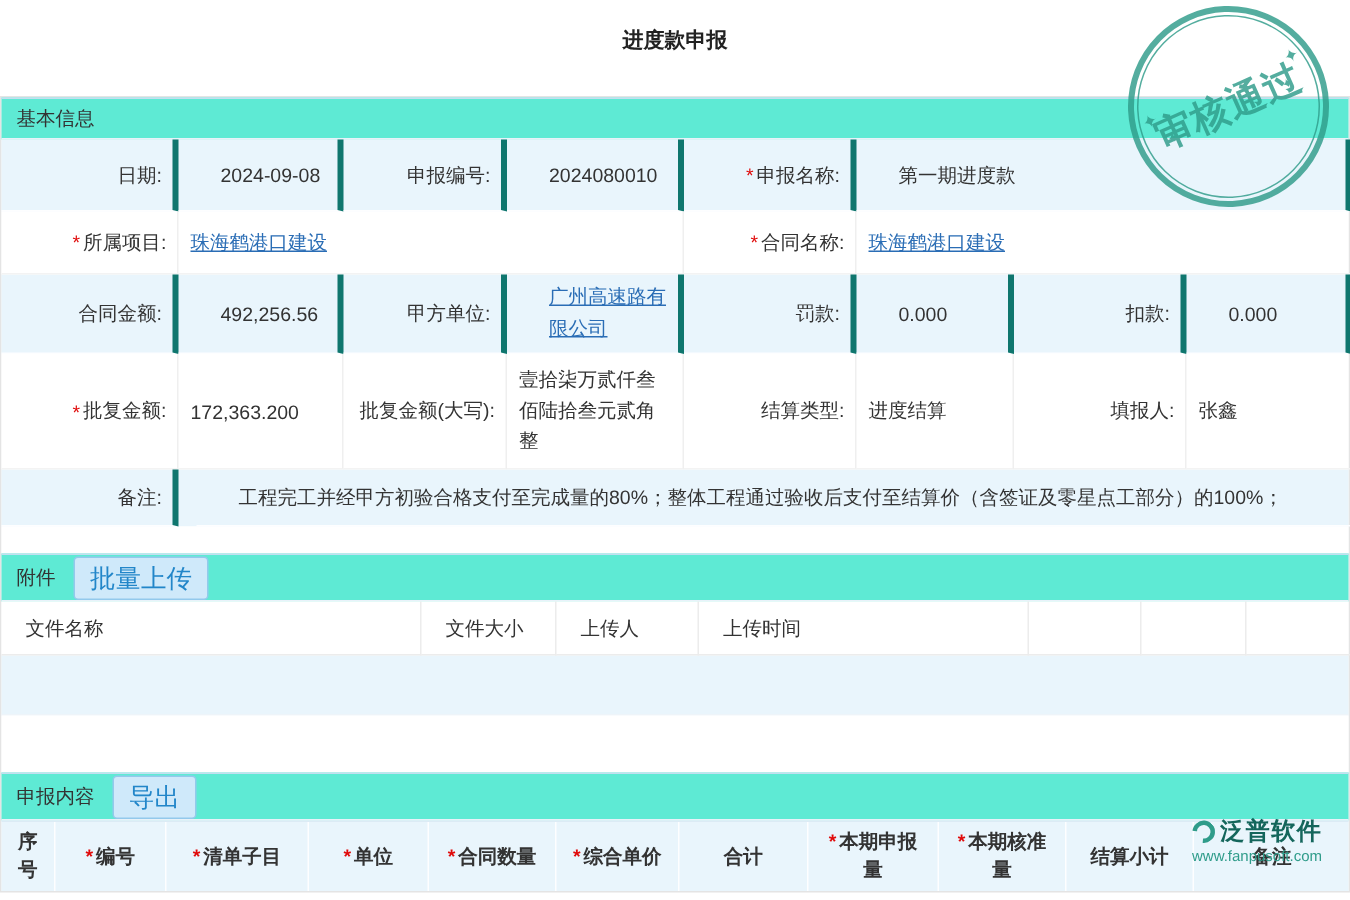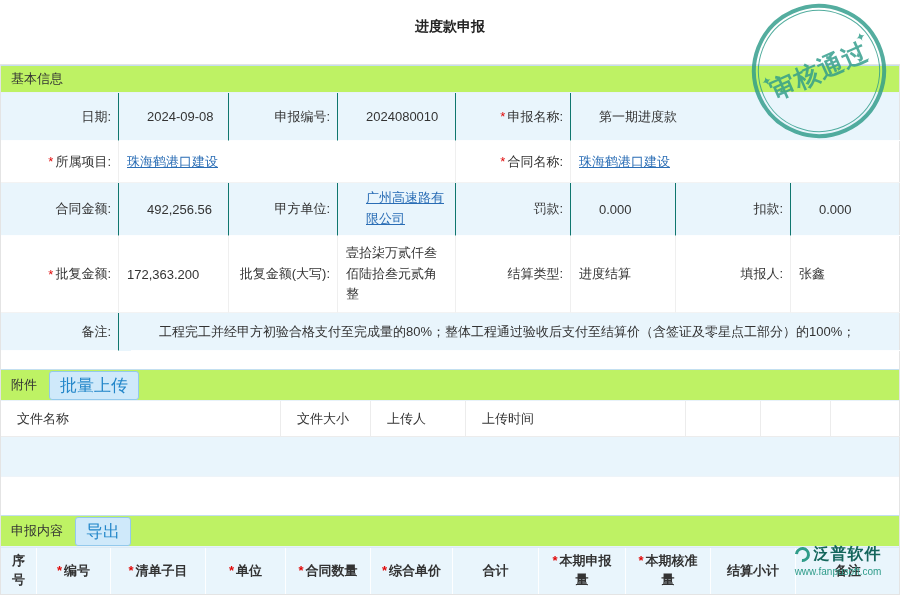--- a/index.html
+++ b/index.html
@@ -4,30 +4,30 @@
 <style>
   * { margin:0; padding:0; box-sizing:border-box; }
   html,body { width:900px; height:600px; overflow:hidden; background:#fff;
     font-family:"Liberation Sans","DejaVu Sans",sans-serif; font-size:13px; color:#333; }
   .page { position:relative; width:900px; height:600px; }
 
   .page-title { padding-top:18px; text-align:center; font-size:14px; font-weight:bold; color:#222; margin-bottom:28px; }
 
   .form-wrap { border:1px solid #e4e4e4; }
 
-  .section-bar { background:#bef264; border-top:1px solid #c3dff0; border-bottom:1px solid #e8f2f9;
+  .section-bar { background:#5eead4; border-top:1px solid #c3dff0; border-bottom:1px solid #e8f2f9;
     padding:0 10px; height:28px; display:flex; align-items:center; gap:12px; color:#333; }
   .section-bar.tall { height:32px; }
   .mini-btn { background:#cfe9fa; border:1px solid #93c9ec; color:#2286c9; font-size:17px;
     border-radius:3px; padding:2px 10px; cursor:pointer; font-family:inherit; }
 
   
   .info-row { display:grid; grid-template-columns:118px 110px 109px 118px 115px 105px 115px 110px; }
   .row-blue { background:#e9f5fc; }
-  .row-blue .cell { border-right:1px solid #0f766e; border-bottom:1px solid #fdfeff;padding-left:28px; }
+  .row-blue .cell { border-right:4px solid #0f766e; border-bottom:1px solid #fdfeff;padding-left:28px; }
   .row-white { background:#fff; }
   .row-white .cell { border-right:1px solid #efefef; border-bottom:1px solid #f3f3f3; }
   .cell { display:flex; align-items:center; padding:4px 8px; min-width:0; }
   .cell.label { justify-content:flex-end; text-align:right; padding-right:7px; }
   .cell.value { justify-content:flex-start; }
   .sp3 { grid-column:span 3; }
   .sp7 { grid-column:span 7; }
   .r1 { min-height:48px; } .r2 { min-height:42px; } .r3 { min-height:53px; }
   .r4 { min-height:77px; } .r5 { min-height:38px;gap:12px; }
   .star { color:#e00a0a; margin-right:2px; }

